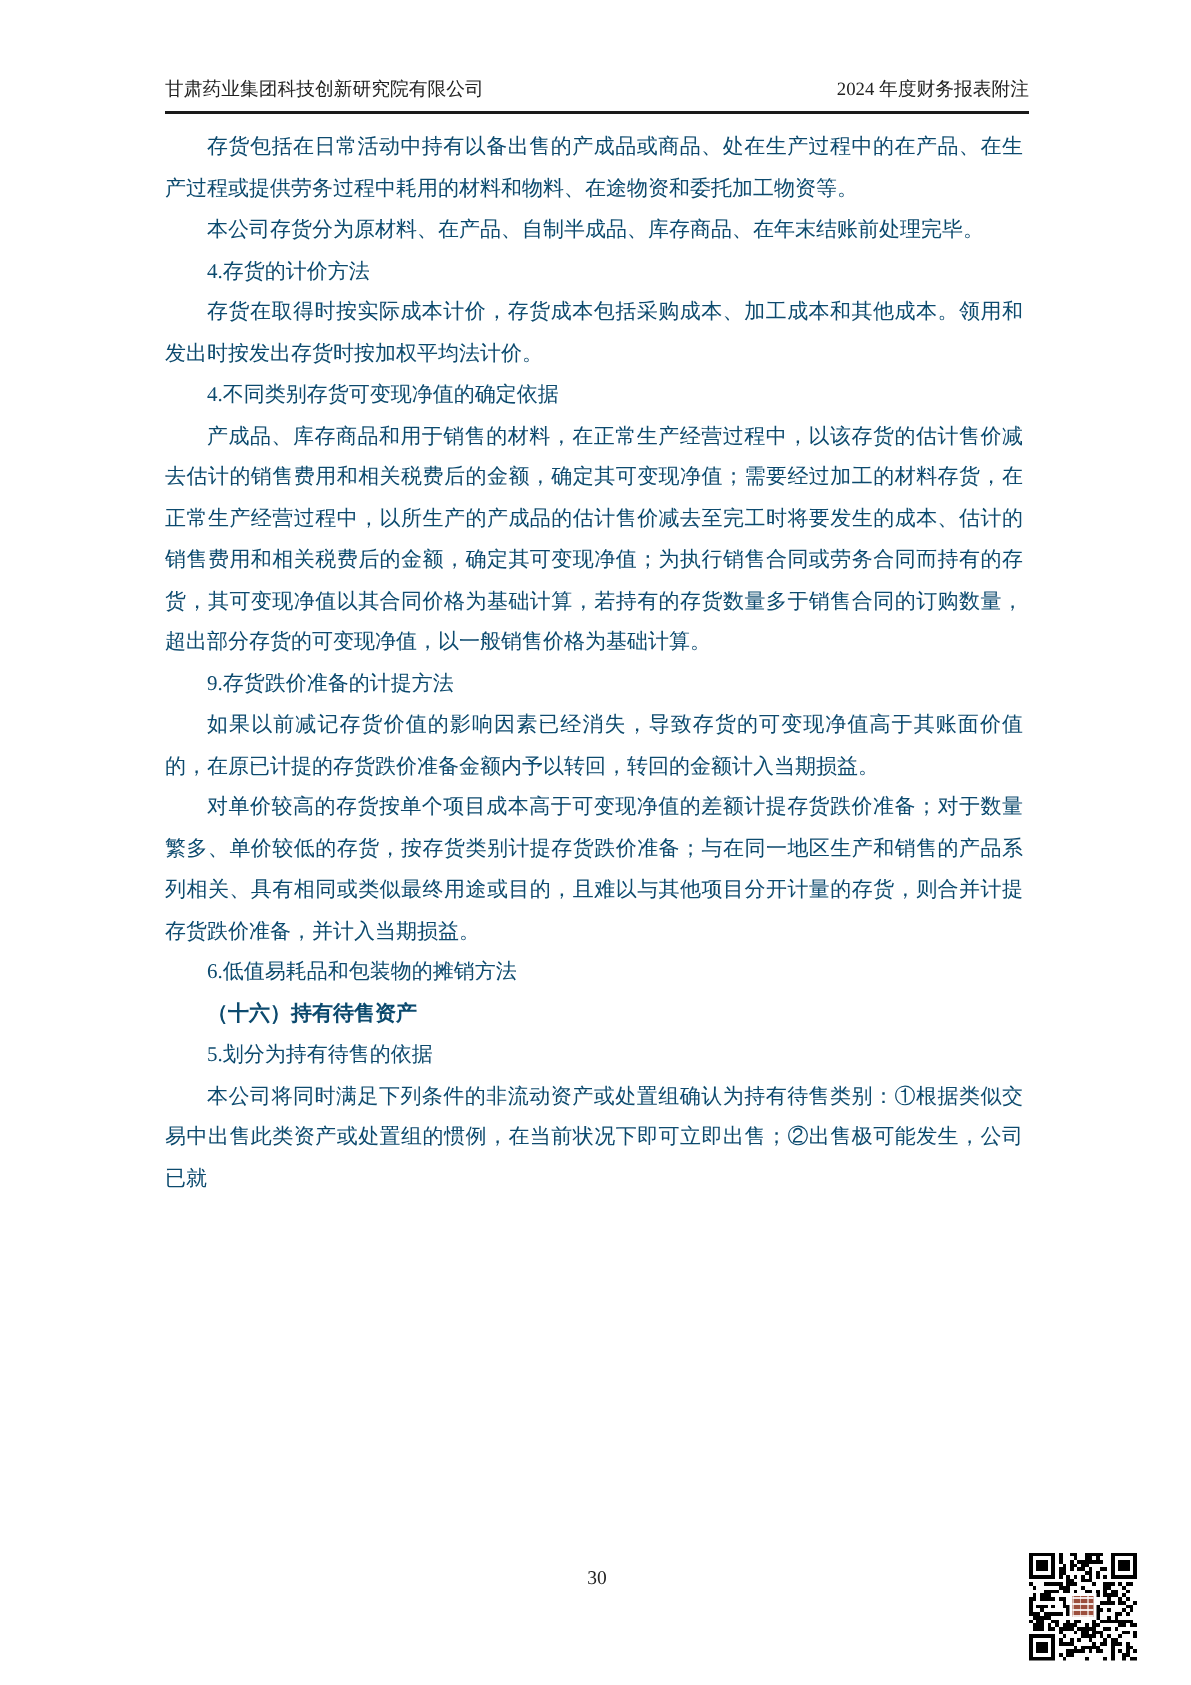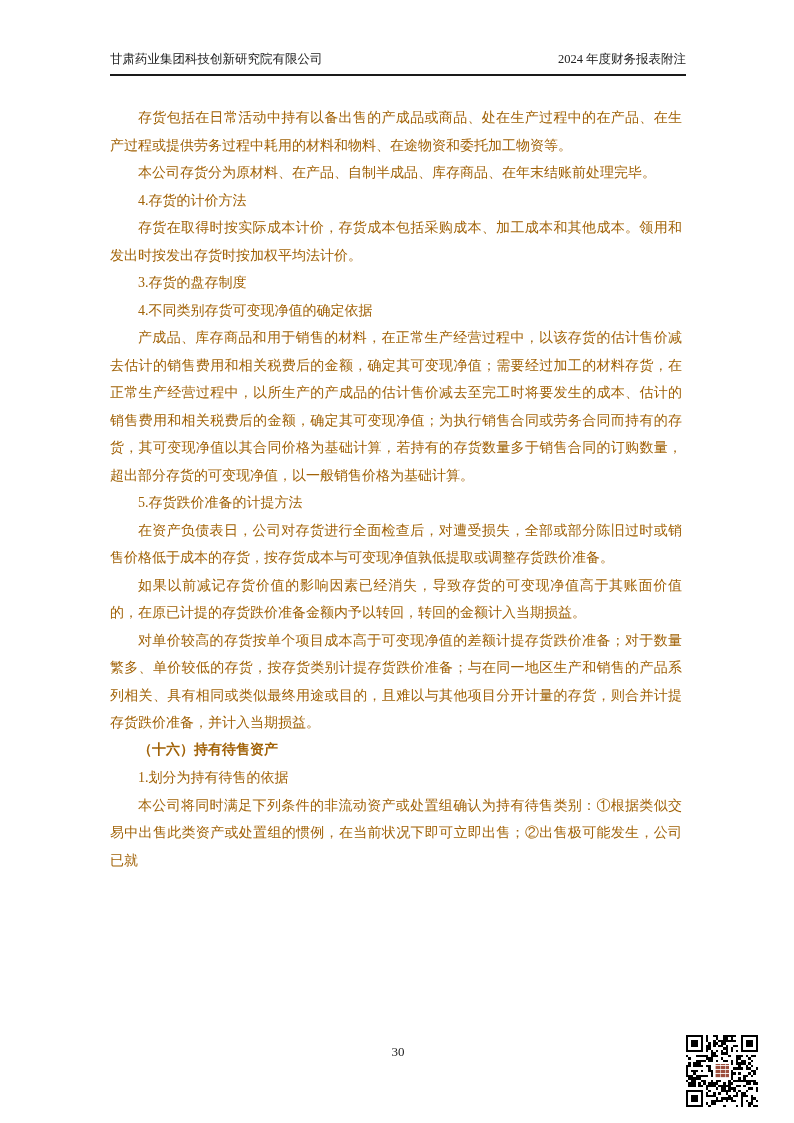--- a/index.html
+++ b/index.html
@@ -27,34 +27,33 @@
     font-size: 12.5px;
     line-height: 18px;
     padding-bottom: 6px;
     border-bottom: 2px solid #1a1a1a;
     color: #222222;
   }
   .content {
     position: absolute;
     left: 110px;
     width: 572px;
-    top: 104px;
+    top: 85px;
     font-size: 14px;
     line-height: 27.5px;
     text-align: justify;
     text-justify: inter-ideograph;
-    color: #a16207;
+    color: #0c4a6e;
   }
   .content p {
     margin: 0;
     text-indent: 2em;
   }
   .content p.bold-heading {
     font-weight: bold;
-    font-family: Liberation Mono, monospace;
   }
   .page-number {
     position: absolute;
     top: 1044px;
     left: 1px;
     width: 100%;
     text-align: center;
     font-size: 13px;
     color: #222222;
   }
@@ -93,29 +92,28 @@
   <div class="header">
     <span>甘肃药业集团科技创新研究院有限公司</span>
     <span>2024 年度财务报表附注</span>
   </div>
 
   <div class="content">
     <p>存货包括在日常活动中持有以备出售的产成品或商品、处在生产过程中的在产品、在生产过程或提供劳务过程中耗用的材料和物料、在途物资和委托加工物资等。</p>
     <p>本公司存货分为原材料、在产品、自制半成品、库存商品、在年末结账前处理完毕。</p>
     <p>4.存货的计价方法</p>
     <p>存货在取得时按实际成本计价，存货成本包括采购成本、加工成本和其他成本。领用和发出时按发出存货时按加权平均法计价。</p>
-    <p>3.存货的盘存制度</p>
     <p>4.不同类别存货可变现净值的确定依据</p>
     <p>产成品、库存商品和用于销售的材料，在正常生产经营过程中，以该存货的估计售价减去估计的销售费用和相关税费后的金额，确定其可变现净值；需要经过加工的材料存货，在正常生产经营过程中，以所生产的产成品的估计售价减去至完工时将要发生的成本、估计的销售费用和相关税费后的金额，确定其可变现净值；为执行销售合同或劳务合同而持有的存货，其可变现净值以其合同价格为基础计算，若持有的存货数量多于销售合同的订购数量，超出部分存货的可变现净值，以一般销售价格为基础计算。</p>
-    <p>5.存货跌价准备的计提方法</p>
-    <p>在资产负债表日，公司对存货进行全面检查后，对遭受损失，全部或部分陈旧过时或销售价格低于成本的存货，按存货成本与可变现净值孰低提取或调整存货跌价准备。</p>
+    <p>9.存货跌价准备的计提方法</p>
     <p>如果以前减记存货价值的影响因素已经消失，导致存货的可变现净值高于其账面价值的，在原已计提的存货跌价准备金额内予以转回，转回的金额计入当期损益。</p>
     <p>对单价较高的存货按单个项目成本高于可变现净值的差额计提存货跌价准备；对于数量繁多、单价较低的存货，按存货类别计提存货跌价准备；与在同一地区生产和销售的产品系列相关、具有相同或类似最终用途或目的，且难以与其他项目分开计量的存货，则合并计提存货跌价准备，并计入当期损益。</p>
+    <p>6.低值易耗品和包装物的摊销方法</p>
     <p class="bold-heading">（十六）持有待售资产</p>
-    <p>1.划分为持有待售的依据</p>
+    <p>5.划分为持有待售的依据</p>
     <p>本公司将同时满足下列条件的非流动资产或处置组确认为持有待售类别：①根据类似交易中出售此类资产或处置组的惯例，在当前状况下即可立即出售；②出售极可能发生，公司已就</p>
   </div>
 
   <div class="page-number">30</div>
 
   <div class="qr">
     <svg id="qr-svg" width="72" height="72" viewBox="0 0 29 29" shape-rendering="crispEdges">
         <rect x="0" y="0" width="1" height="1" fill="#000000"></rect>
         <rect x="1" y="0" width="1" height="1" fill="#000000"></rect>
         <rect x="2" y="0" width="1" height="1" fill="#000000"></rect>

